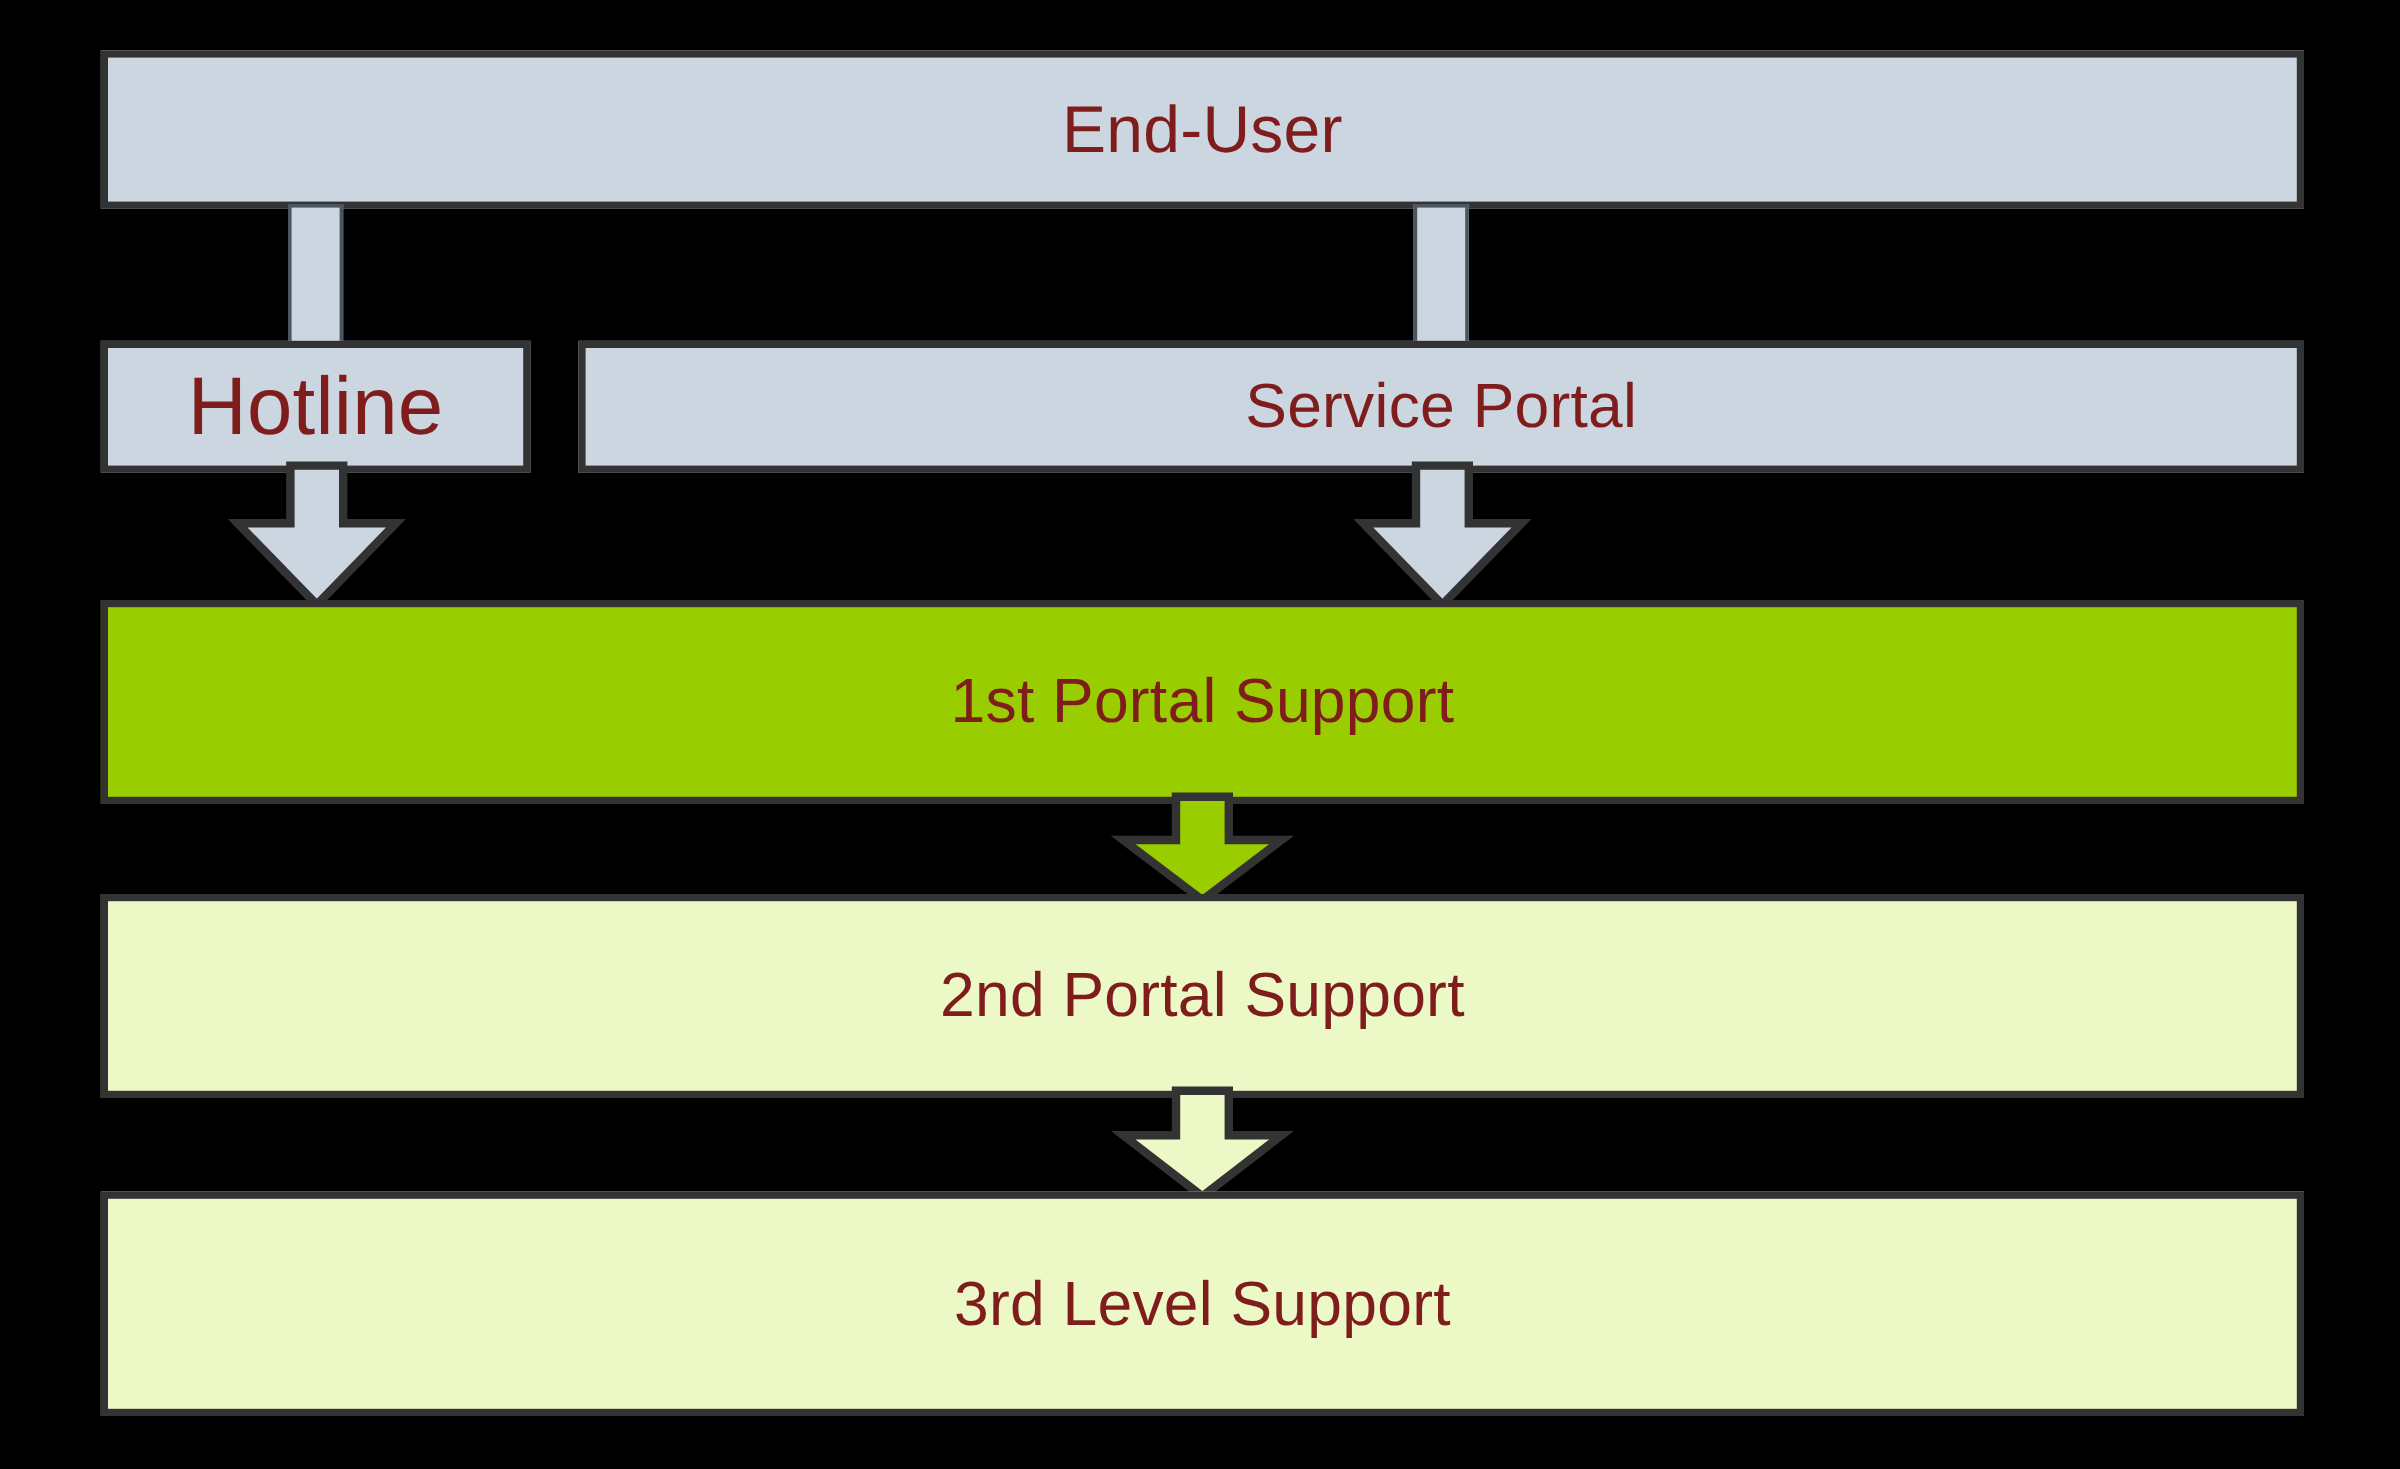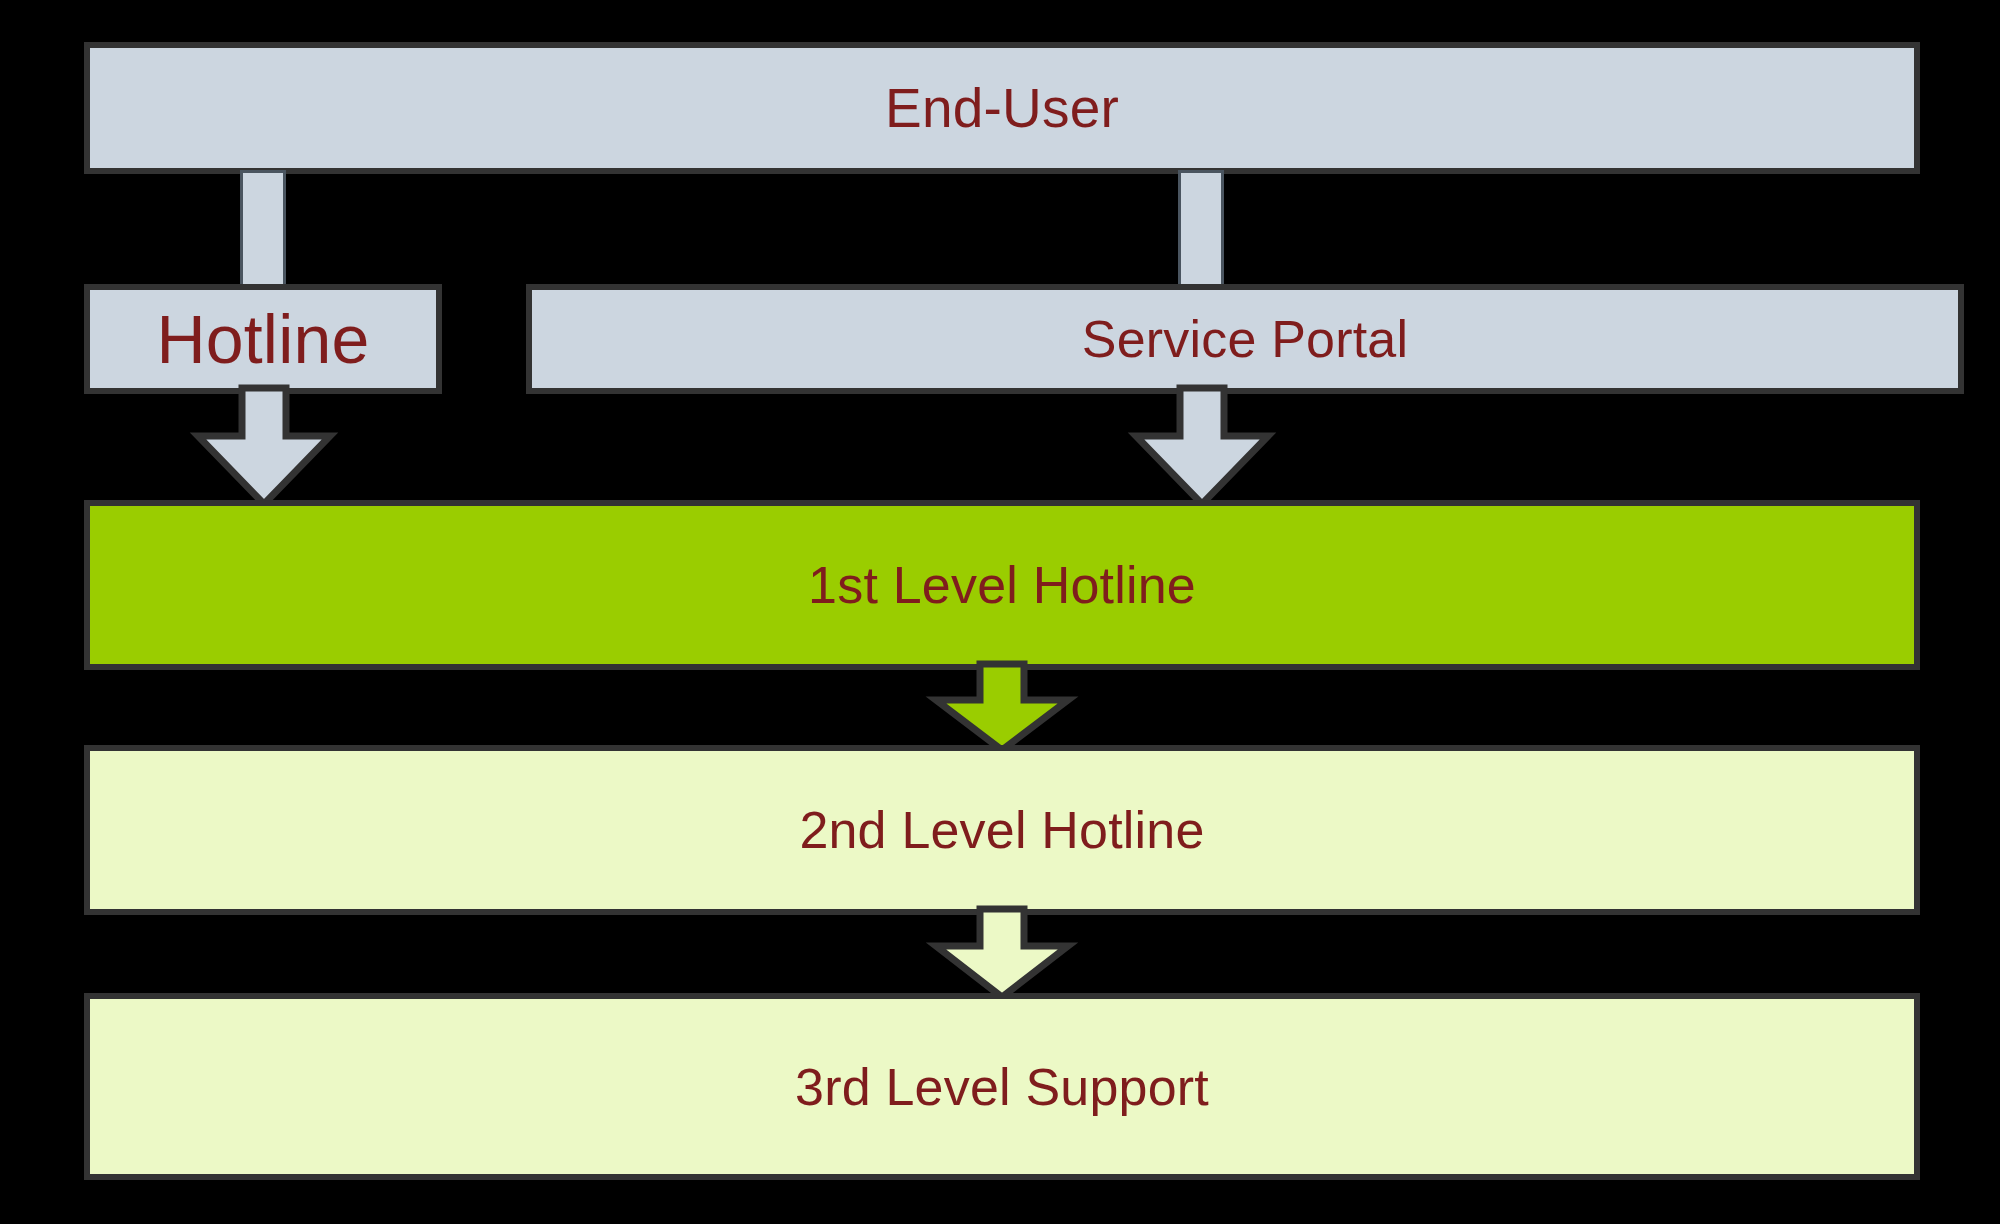--- a/index.html
+++ b/index.html
@@ -53,21 +53,20 @@
   #box-hotline {
     left: 84px;  top: 284px;
     width: 358px; height: 110px;
     font-size: 68px;
   }
 
   #box-service-portal {
     left: 482px; top: 284px;
     width: 1438px; height: 110px;
     font-size: 52px;
-    margin-left: 44px;
   }
 
   #box-l1 {
     left: 84px;  top: 500px;
     width: 1836px; height: 170px;
     font-size: 52px;
   }
 
   #box-l2 {
     left: 84px;  top: 745px;
@@ -141,29 +140,29 @@
 
   <svg class="arrow" id="arrow-hotline-l1" viewBox="0 0 148 118">
     <polygon points="52,0 96,0 96,48 140,48 74,116 8,48 52,48" fill="#ccd6e0" stroke="#333333" stroke-width="7" stroke-linejoin="miter"></polygon>
   </svg>
 
   <svg class="arrow" id="arrow-portal-l1" viewBox="0 0 148 118">
     <polygon points="52,0 96,0 96,48 140,48 74,116 8,48 52,48" fill="#ccd6e0" stroke="#333333" stroke-width="7" stroke-linejoin="miter"></polygon>
   </svg>
 
   <div class="node fill-green" id="box-l1">
-    <span class="node-label">1st Level Hotline</span>
+    <span class="node-label">1st Portal Support</span>
   </div>
 
   <svg class="arrow" id="arrow-l1-l2" viewBox="0 0 148 88">
     <polygon points="52,0 96,0 96,36 140,36 74,86 8,36 52,36" fill="#9acd00" stroke="#333333" stroke-width="7" stroke-linejoin="miter"></polygon>
   </svg>
 
   <div class="node fill-pale" id="box-l2">
-    <span class="node-label">2nd Level Hotline</span>
+    <span class="node-label">2nd Portal Support</span>
   </div>
 
   <svg class="arrow" id="arrow-l2-l3" viewBox="0 0 148 90">
     <polygon points="52,0 96,0 96,37 140,37 74,88 8,37 52,37" fill="#ecf9c6" stroke="#333333" stroke-width="7" stroke-linejoin="miter"></polygon>
   </svg>
 
   <div class="node fill-pale" id="box-l3">
     <span class="node-label">3rd Level Support</span>
   </div>
 

